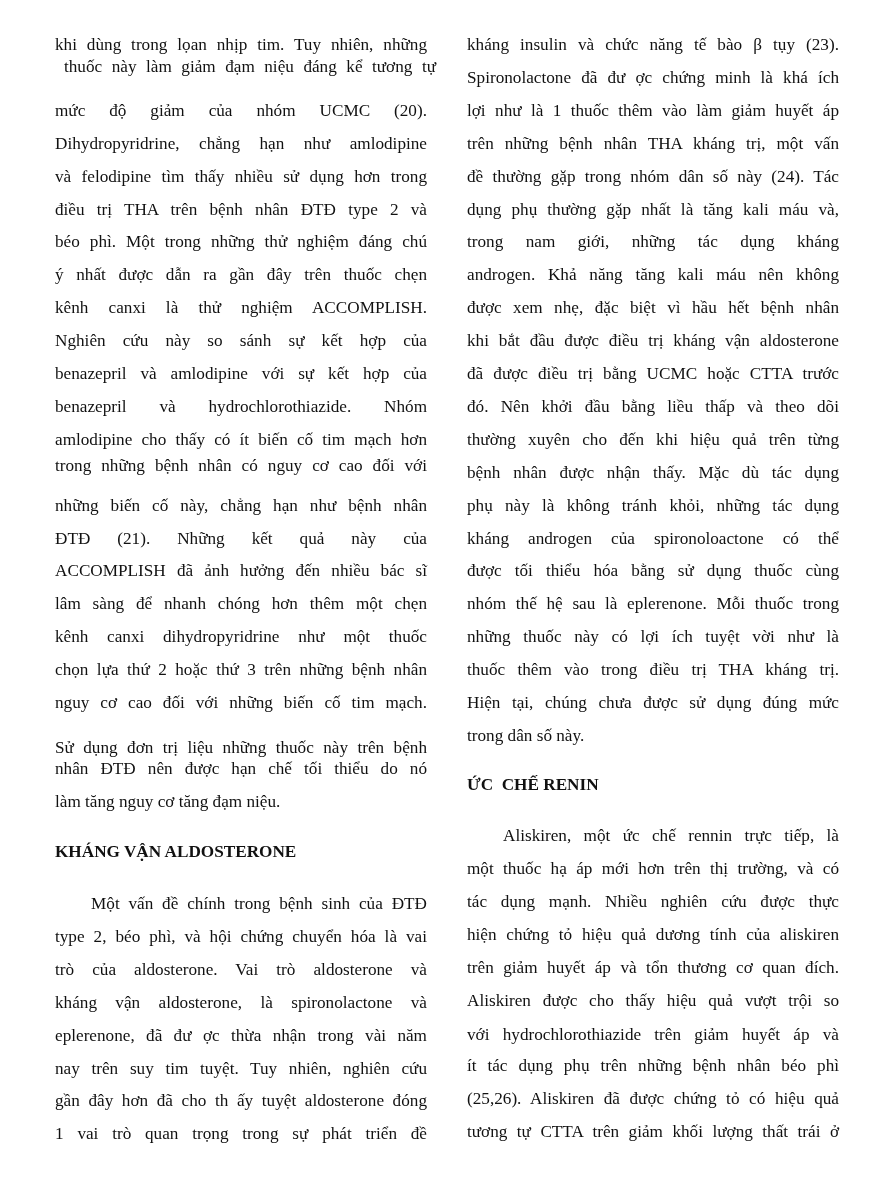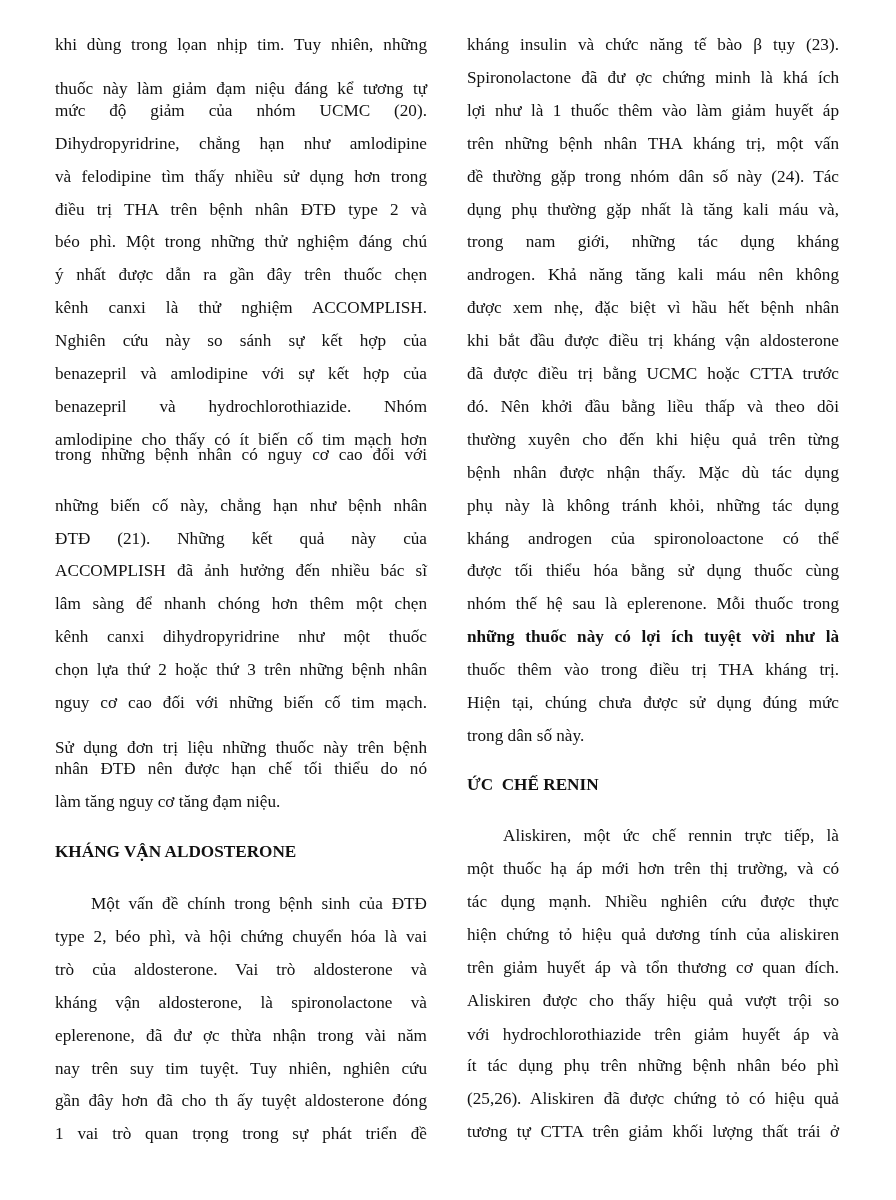--- a/index.html
+++ b/index.html
@@ -21,33 +21,33 @@
     font-family: "Liberation Serif", "DejaVu Serif", serif;
     font-size: 17.2px; font-weight: bold; color: #111; white-space: pre;
   }
 </style>
 </head>
 <body>
 
 <div class="page">
   <div class="col col-left" id="colL">
       <div class="line" style="top: 28px;">khi dùng trong lọan nhịp tim. Tuy nhiên, những</div>
-      <div class="line" style="top: 72px;">thuốc này làm giảm đạm niệu đáng kể tương tự</div>
+      <div class="line" style="top: 50px; margin-left: 9px;">thuốc này làm giảm đạm niệu đáng kể tương tự</div>
       <div class="line" style="top: 93.8px;">mức độ giảm của nhóm UCMC (20).</div>
       <div class="line" style="top: 126.7px;">Dihydropyridrine, chẳng hạn như amlodipine</div>
       <div class="line" style="top: 159.6px;">và felodipine tìm thấy nhiều sử dụng hơn trong</div>
       <div class="line" style="top: 192.5px;">điều trị THA trên bệnh nhân ĐTĐ type 2 và</div>
       <div class="line" style="top: 225.4px;">béo phì. Một trong những thử nghiệm đáng chú</div>
       <div class="line" style="top: 258.3px;">ý nhất được dẫn ra gần đây trên thuốc chẹn</div>
       <div class="line" style="top: 291.2px;">kênh canxi là thử nghiệm ACCOMPLISH.</div>
       <div class="line" style="top: 324.1px;">Nghiên cứu này so sánh sự kết hợp của</div>
       <div class="line" style="top: 357px;">benazepril và amlodipine với sự kết hợp của</div>
       <div class="line" style="top: 389.9px;">benazepril và hydrochlorothiazide. Nhóm</div>
       <div class="line" style="top: 422.8px;">amlodipine cho thấy có ít biến cố tim mạch hơn</div>
-      <div class="line" style="top: 438px;">trong những bệnh nhân có nguy cơ cao đối với</div>
+      <div class="line" style="top: 449px;">trong những bệnh nhân có nguy cơ cao đối với</div>
       <div class="line" style="top: 488.6px;">những biến cố này, chẳng hạn như bệnh nhân</div>
       <div class="line" style="top: 521.5px;">ĐTĐ (21). Những kết quả này của</div>
       <div class="line" style="top: 554.4px;">ACCOMPLISH đã ảnh hưởng đến nhiều bác sĩ</div>
       <div class="line" style="top: 587.3px;">lâm sàng để nhanh chóng hơn thêm một chẹn</div>
       <div class="line" style="top: 620.2px;">kênh canxi dihydropyridrine như một thuốc</div>
       <div class="line" style="top: 653.1px;">chọn lựa thứ 2 hoặc thứ 3 trên những bệnh nhân</div>
       <div class="line" style="top: 686px;">nguy cơ cao đối với những biến cố tim mạch.</div>
       <div class="line" style="top: 718.9px; margin-top: 12px;">Sử dụng đơn trị liệu những thuốc này trên bệnh</div>
       <div class="line" style="top: 751.8px;">nhân ĐTĐ nên được hạn chế tối thiểu do nó</div>
       <div class="line last" style="top: 784.7px;">làm tăng nguy cơ tăng đạm niệu.</div>
@@ -73,21 +73,21 @@
       <div class="line" style="top: 291.2px;">được xem nhẹ, đặc biệt vì hầu hết bệnh nhân</div>
       <div class="line" style="top: 324.1px;">khi bắt đầu được điều trị kháng vận aldosterone</div>
       <div class="line" style="top: 357px;">đã được điều trị bằng UCMC hoặc CTTA trước</div>
       <div class="line" style="top: 389.9px;">đó. Nên khởi đầu bằng liều thấp và theo dõi</div>
       <div class="line" style="top: 422.8px;">thường xuyên cho đến khi hiệu quả trên từng</div>
       <div class="line" style="top: 455.7px;">bệnh nhân được nhận thấy. Mặc dù tác dụng</div>
       <div class="line" style="top: 488.6px;">phụ này là không tránh khỏi, những tác dụng</div>
       <div class="line" style="top: 521.5px;">kháng androgen của spironoloactone có thể</div>
       <div class="line" style="top: 554.4px;">được tối thiểu hóa bằng sử dụng thuốc cùng</div>
       <div class="line" style="top: 587.3px;">nhóm thế hệ sau là eplerenone. Mỗi thuốc trong</div>
-      <div class="line" style="top: 620.2px; font-weight: bold;">những thuốc này có lợi ích tuyệt vời như là</div>
+      <div class="line" style="top: 620.2px;">những thuốc này có lợi ích tuyệt vời như là</div>
       <div class="line" style="top: 653.1px;">thuốc thêm vào trong điều trị THA kháng trị.</div>
       <div class="line" style="top: 686px;">Hiện tại, chúng chưa được sử dụng đúng mức</div>
       <div class="line last" style="top: 718.9px;">trong dân số này.</div>
       <div class="heading" style="top: 768px;">ỨC  CHẾ RENIN</div>
       <div class="line indent" style="top: 819px;">Aliskiren, một ức chế rennin trực tiếp, là</div>
       <div class="line" style="top: 851.9px;">một thuốc hạ áp mới hơn trên thị trường, và có</div>
       <div class="line" style="top: 884.8px;">tác dụng mạnh. Nhiều nghiên cứu được thực</div>
       <div class="line" style="top: 917.7px;">hiện chứng tỏ hiệu quả dương tính của aliskiren</div>
       <div class="line" style="top: 950.6px;">trên giảm huyết áp và tổn thương cơ quan đích.</div>
       <div class="line" style="top: 983.5px;">Aliskiren được cho thấy hiệu quả vượt trội so</div>

